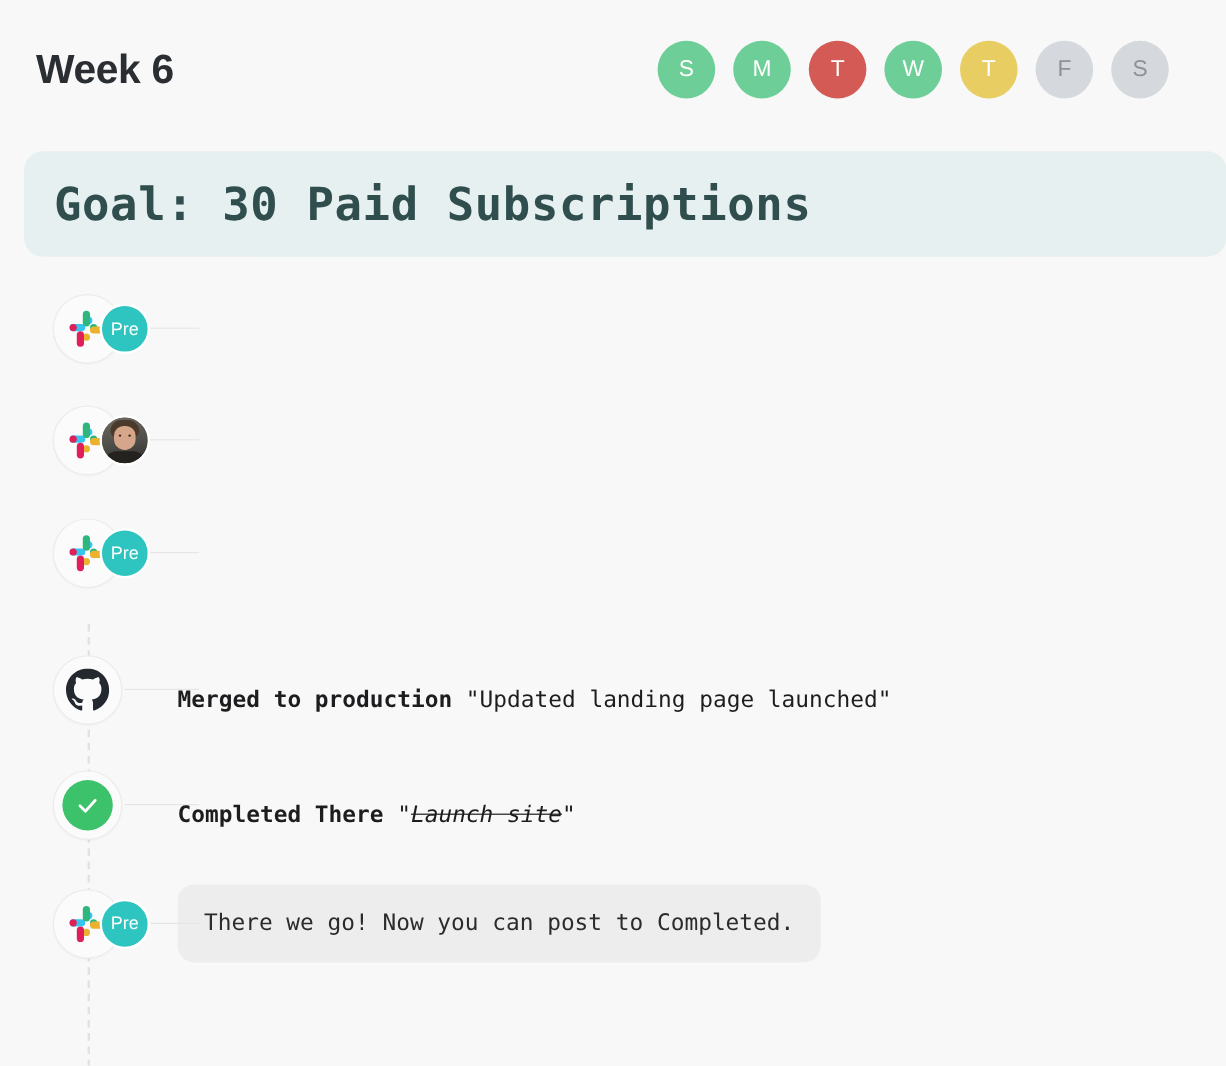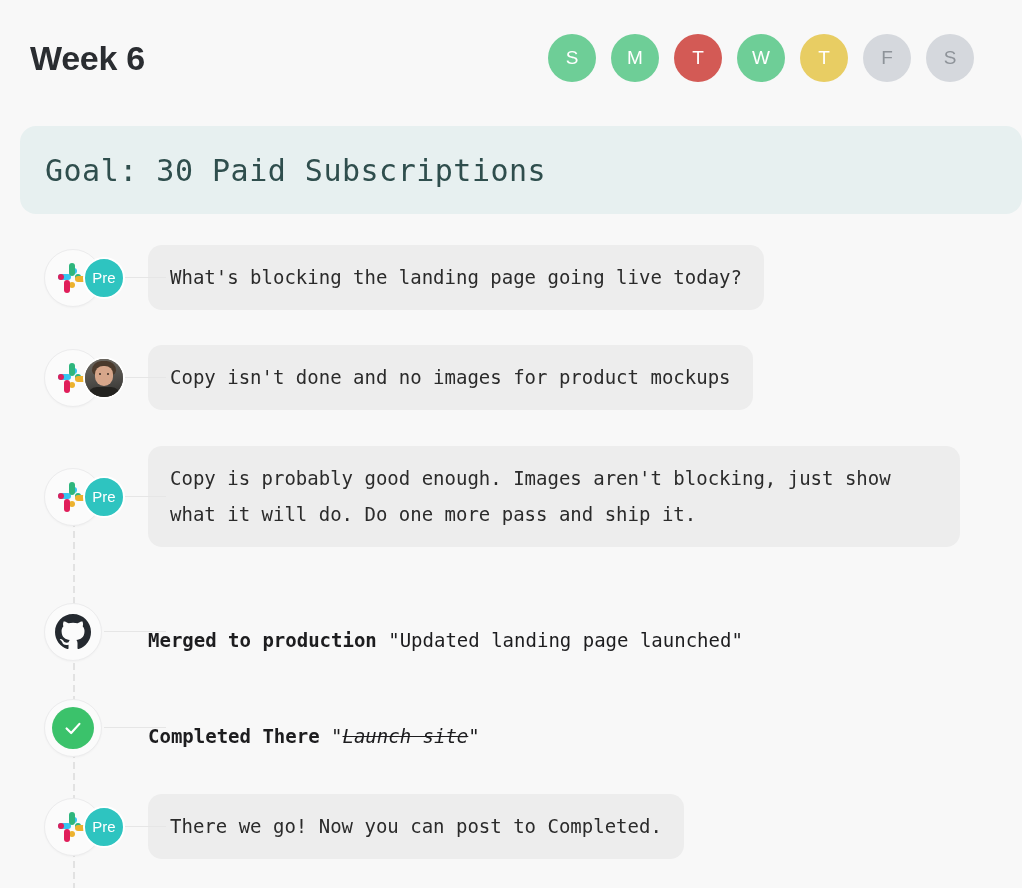--- a/index.html
+++ b/index.html
@@ -66,22 +66,22 @@
     height: 88px;
     background: #e7f0f0;
     border-radius: 16px;
     display: flex;
     align-items: center;
     padding-left: 25px;
     box-sizing: border-box;
   }
   .goal-text {
     font-family: "DejaVu Sans Mono", monospace;
-    font-size: 30px;
-    font-weight: normal;
+    font-size: 38px;
+    font-weight: bold;
     color: #2f4e4d;
     letter-spacing: 0.5px;
   }
 
   
   .timeline {
     position: absolute;
     top: 245px;
     left: 0;
     width: 1022px;
@@ -291,23 +291,20 @@
             <i class="sk-f"></i>
             <i class="sk-g"></i>
             <i class="sk-h"></i>
         </span>
       </div>
       <div class="badge pre">
         <span>Pre</span>
       </div>
       <div class="node-arm"></div>
     </div>
-    <div class="content">
-      <div class="bubble" style="display: inline-block; white-space: nowrap;">What's blocking the landing page going live today?</div>
-    </div>
   </div>
 
   <div class="tl-row row-gap-2">
     <div class="node">
       <div class="node-circle">
         <span class="slack-mark">
           <i class="sk-a"></i>
             <i class="sk-b"></i>
             <i class="sk-c"></i>
             <i class="sk-d"></i>
@@ -321,23 +318,20 @@
         <span class="face">
           <span class="hair"></span>
           <span class="skin"></span>
           <span class="eyeL"></span>
           <span class="eyeR"></span>
           <span class="shirt"></span>
         </span>
       </div>
       <div class="node-arm"></div>
     </div>
-    <div class="content">
-      <div class="bubble" style="display: inline-block; white-space: nowrap;">Copy isn't done and no images for product mockups</div>
-    </div>
   </div>
 
   <div class="tl-row row-gap-3">
     <div class="node">
       <div class="node-circle">
         <span class="slack-mark">
           <i class="sk-a"></i>
             <i class="sk-b"></i>
             <i class="sk-c"></i>
             <i class="sk-d"></i>
@@ -345,23 +339,20 @@
             <i class="sk-f"></i>
             <i class="sk-g"></i>
             <i class="sk-h"></i>
         </span>
       </div>
       <div class="badge pre">
         <span>Pre</span>
       </div>
       <div class="node-arm"></div>
     </div>
-    <div class="content">
-      <div class="bubble wide">Copy is probably good enough. Images aren't blocking, just show what it will do. Do one more pass and ship it.</div>
-    </div>
   </div>
 
   <div class="tl-row row-gap-4">
     <div class="node">
       <div class="node-circle">
         <svg class="gh-mark" viewBox="0 0 16 16" aria-hidden="true">
           <path fill="#24292f" d="M8 0C3.58 0 0 3.58 0 8c0 3.54 2.29 6.53 5.47 7.59.4.07.55-.17.55-.38
           0-.19-.01-.82-.01-1.49-2.01.37-2.53-.49-2.69-.94-.09-.23-.48-.94-.82-1.13-.28-.15-.68-.52-.01-.53.63-.01
           1.08.58 1.23.82.72 1.21 1.87.87 2.33.66.07-.52.28-.87.51-1.07-1.78-.2-3.64-.89-3.64-3.95
           0-.87.31-1.59.82-2.15-.08-.2-.36-1.02.08-2.12 0 0 .67-.21 2.2.82.64-.18 1.32-.27 2-.27.68 0

